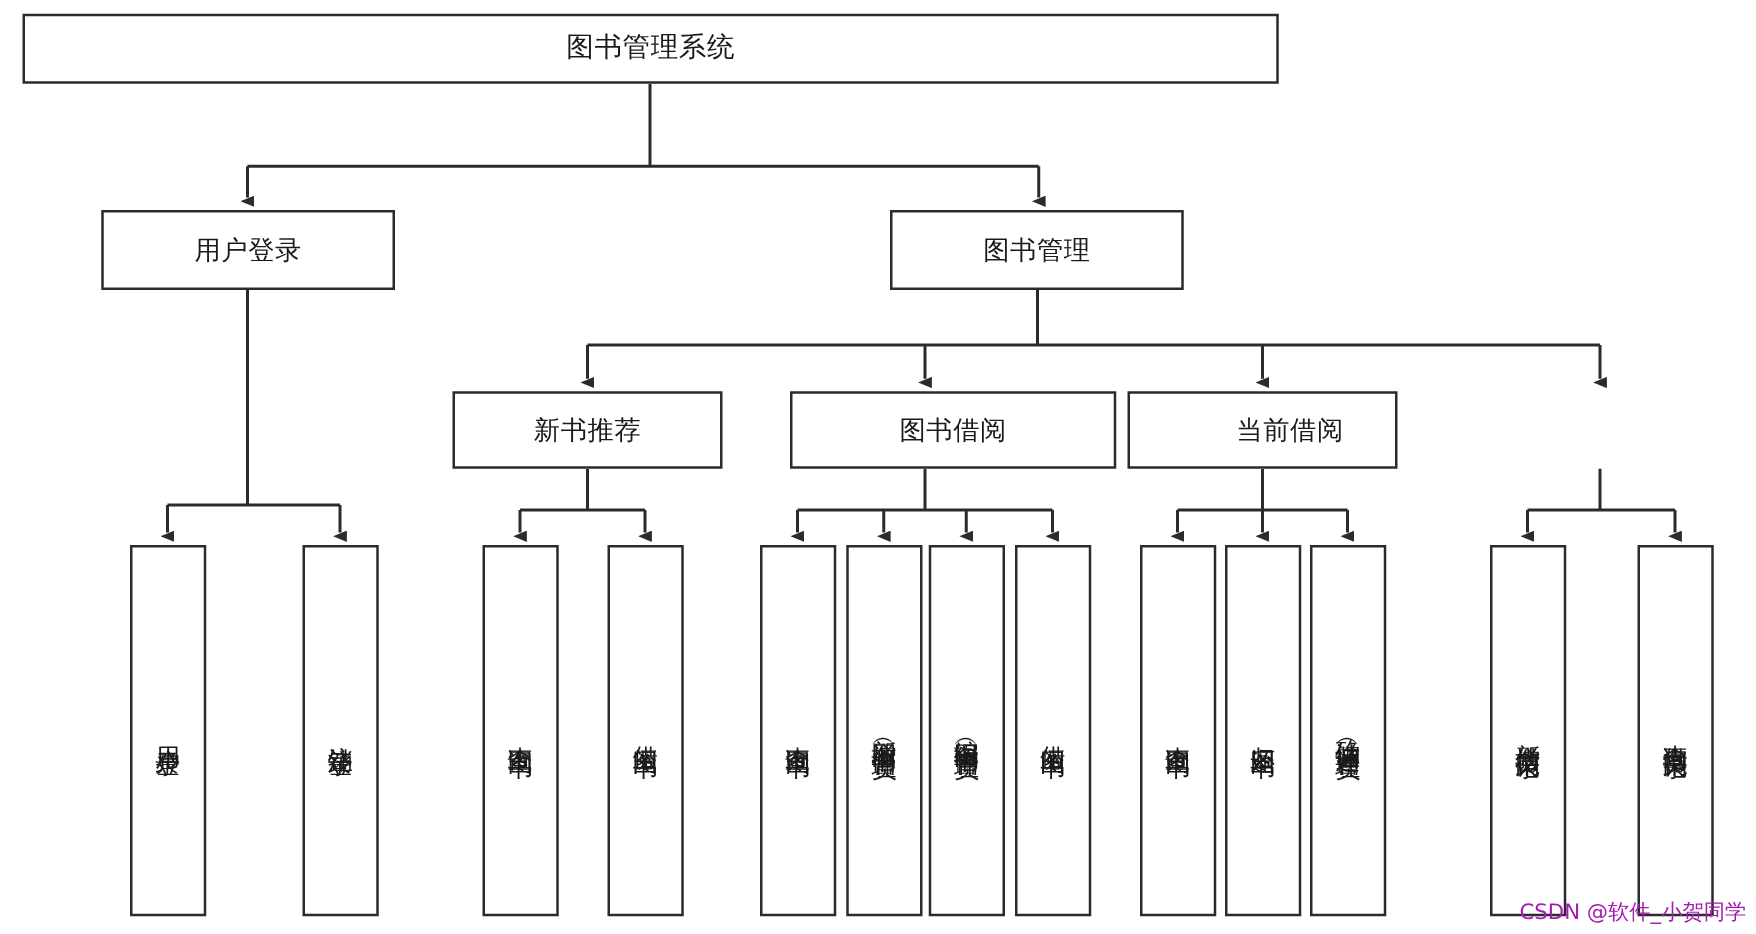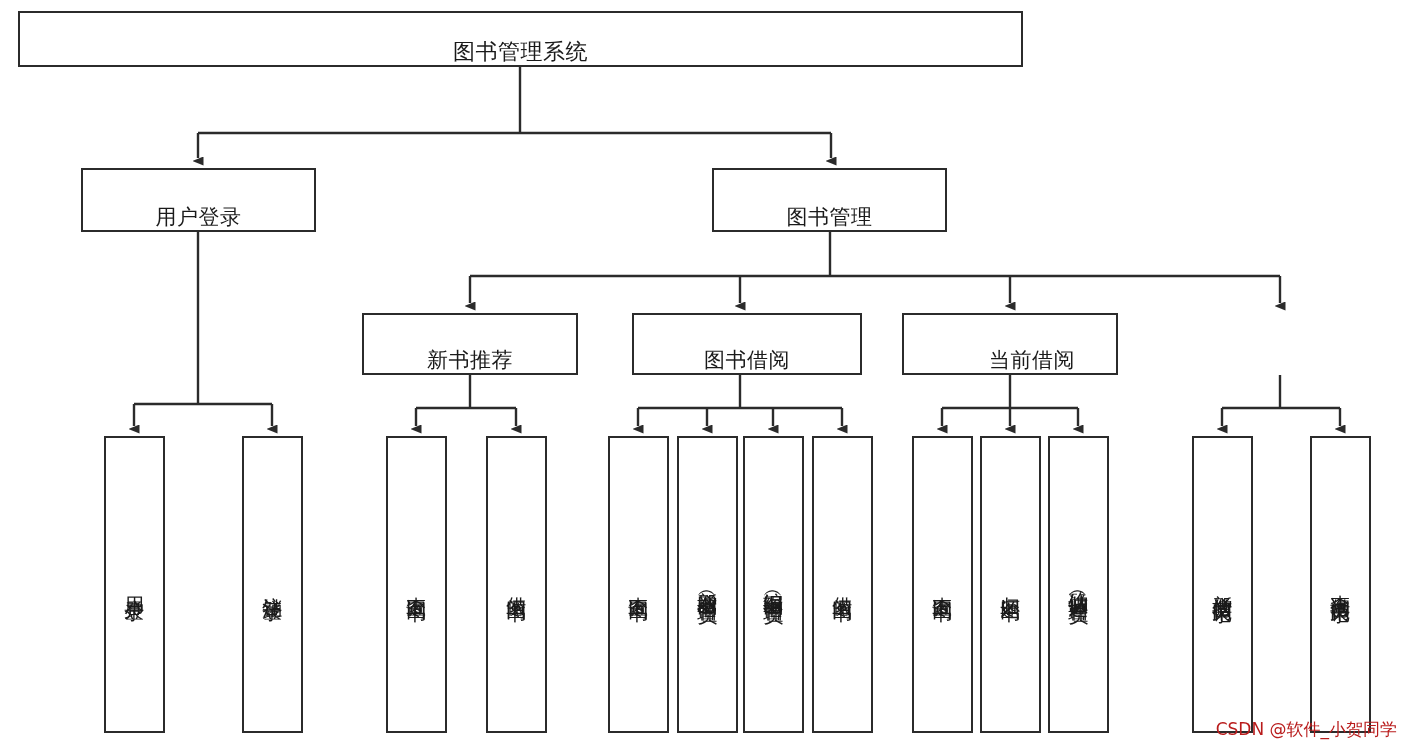--- a/index.html
+++ b/index.html
@@ -25,21 +25,21 @@
     width: 1405px;
     height: 747px;
     pointer-events: none;
   }
   .node {
     position: absolute;
     box-sizing: border-box;
     background: #ffffff;
     border: 2px solid #2b2b2b;
     display: flex;
-    align-items: flex-end;
+    align-items: center;
     justify-content: center;
     text-align: center;
     color: #1a1a1a;
   }
   .node .lbl {
     display: block;
     line-height: 1.18;
     letter-spacing: 0.5px;
     white-space: pre-wrap;
   }
@@ -61,21 +61,21 @@
     font-size: 20px;
     line-height: 1.02;
     letter-spacing: 2px;
     max-height: 100%;
   }
   #watermark {
     position: absolute;
     right: 8px;
     bottom: 6px;
     font-size: 17px;
-    color: #b91c1c;
+    color: #a21caf;
     font-family: "DejaVu Sans", "Liberation Sans", sans-serif;
     white-space: nowrap;
     user-select: none;
   }
 </style>
 </head>
 <body>
 
 <div id="canvas">
 
@@ -136,21 +136,21 @@
   <div class="node horiz" style="left:81px; top:168px; width:235px; height:64px;">
     <span class="lbl">用户登录</span>
   </div>
   <div class="node horiz" style="left:362px; top:313px; width:216px; height:62px;">
     <span class="lbl">新书推荐</span>
   </div>
 
   <div class="node horiz" style="left:712px; top:168px; width:235px; height:64px;">
     <span class="lbl">图书管理</span>
   </div>
-  <div class="node horiz" style="left:632px; top:313px; width:230px; height:62px;">
+  <div class="node horiz" style="left:632px; top:313px; width:261px; height:62px;">
     <span class="lbl">图书借阅</span>
   </div>
   <div class="node horiz" style="left:902px; top:313px; width:216px; height:62px;padding-left:44px;">
     <span class="lbl">当前借阅</span>
   </div>
 
   <div class="node vert" style="left:104px; top:436px; width:61px; height:297px;">
     <span class="lbl">用户登录</span>
   </div>
   <div class="node vert" style="left:242px; top:436px; width:61px; height:297px;">

